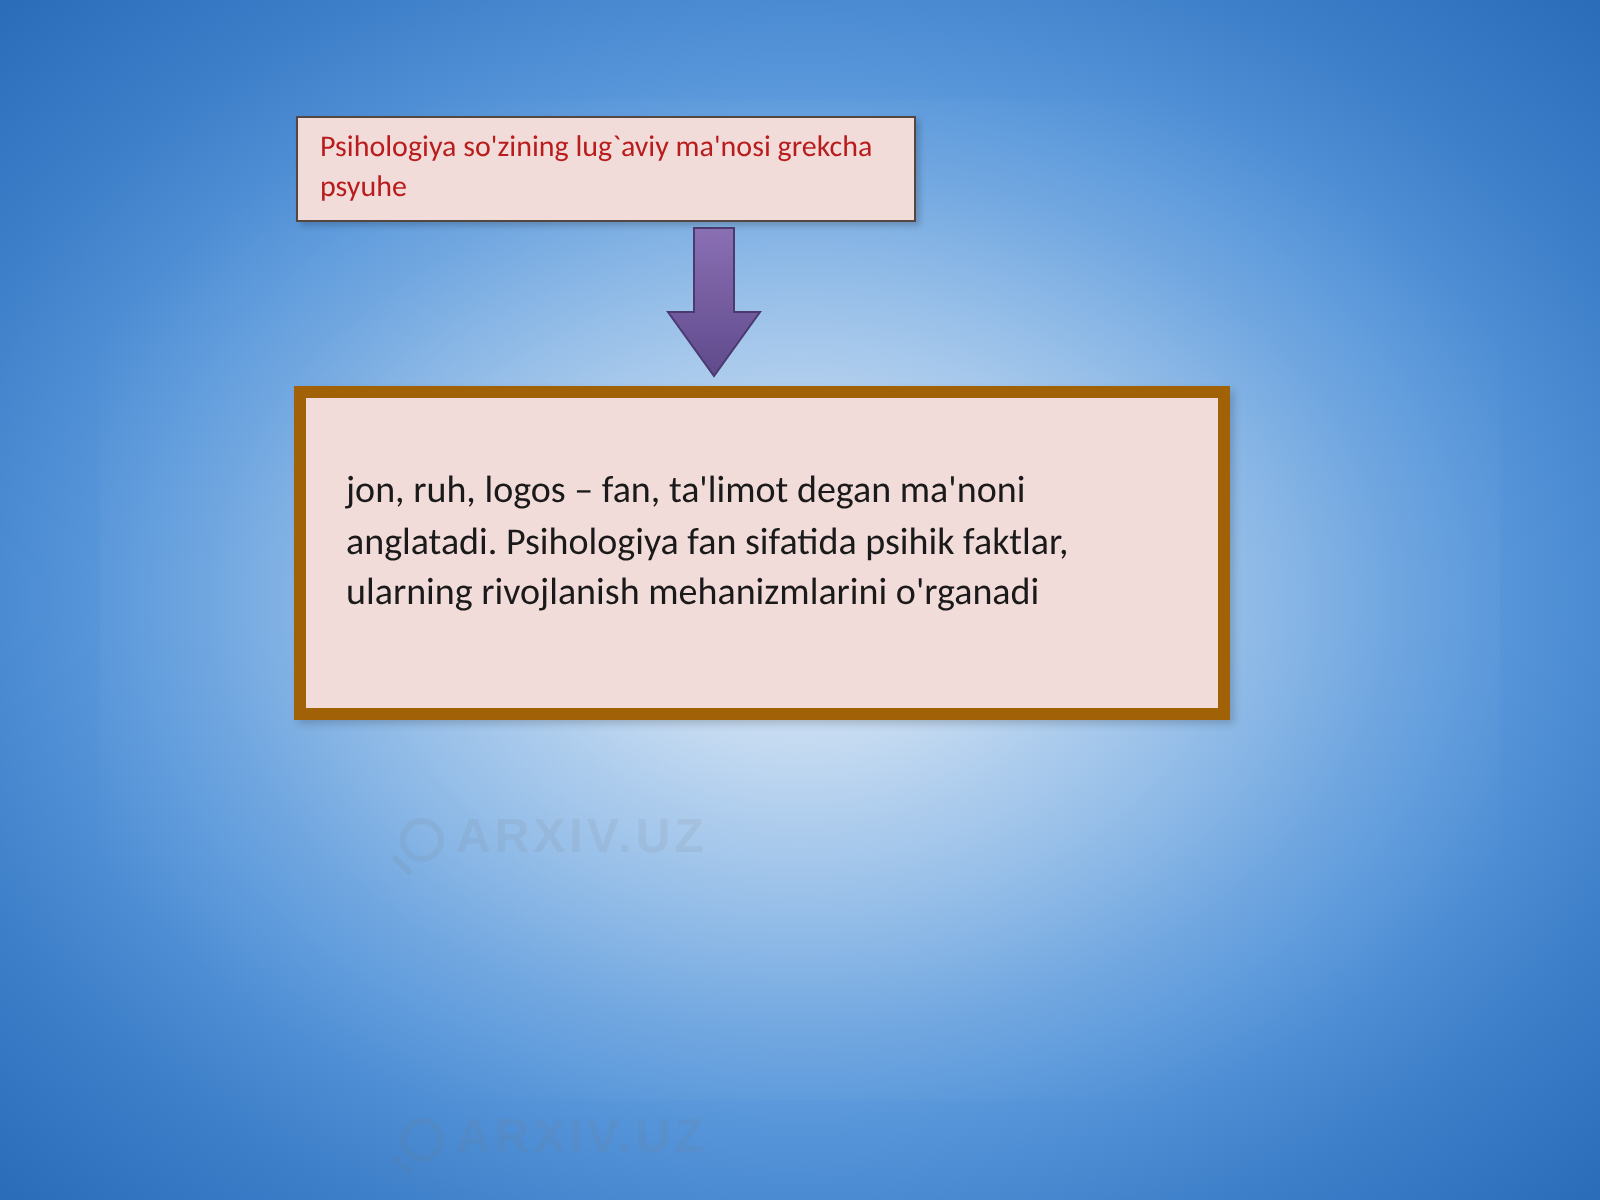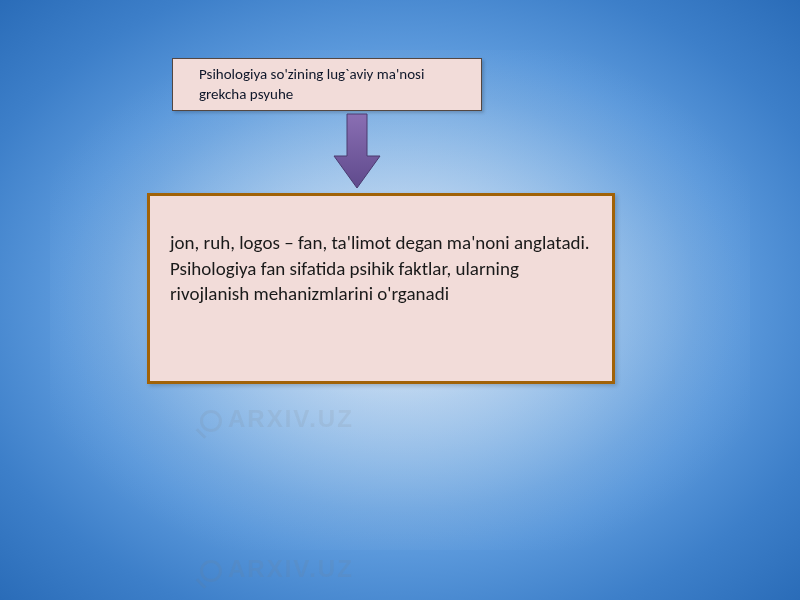--- a/index.html
+++ b/index.html
@@ -66,48 +66,47 @@
   .wm3 { top: 405px; left: 200px; }
   .wm4 { top: 555px; left: 200px; }
 
   .top-box {
     position: absolute;
     top: 58px;
     left: 148px;
     width: 310px;
     background: #f2dcd9;
     border: 1px solid #544741;
-    padding: 6px 26px;
+    padding: 6px 11px;
     font-size: 15px;
-    color: #0f172a;
+    color: #b91c1c;
     line-height: 1.3;
     box-shadow: 2px 2px 3px rgba(0,0,0,0.18);
-    margin-left: 24px;
   }
 
   .arrow-container {
     position: absolute;
     top: 112px;
     left: 332px;
     width: 50px;
     height: 78px;
   }
   .arrow-container svg {
     width: 100%;
     height: 100%;
   }
 
   .bottom-box {
     position: absolute;
     top: 193px;
     left: 147px;
     width: 468px;
-    height: 191px;
+    height: 167px;
     background: #f2dcd9;
-    border: 3px solid #a16207;
+    border: 6px solid #a16207;
     padding: 34px 20px 20px 20px;
     font-size: 19px;
     color: #1a1a1a;
     line-height: 1.35;
     box-shadow: 2px 2px 4px rgba(0,0,0,0.18);
   }
 </style>
 </head>
 <body>
 

